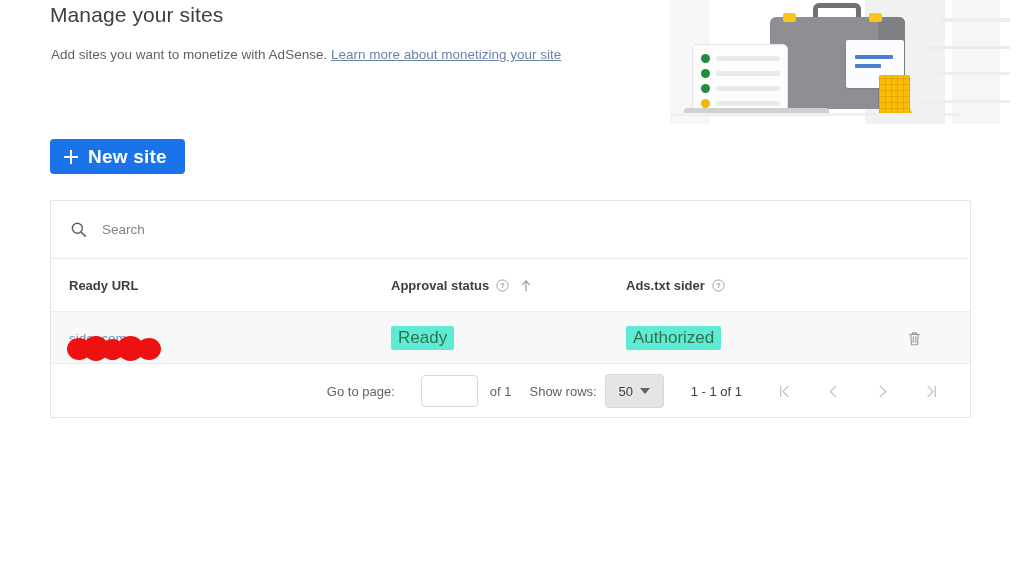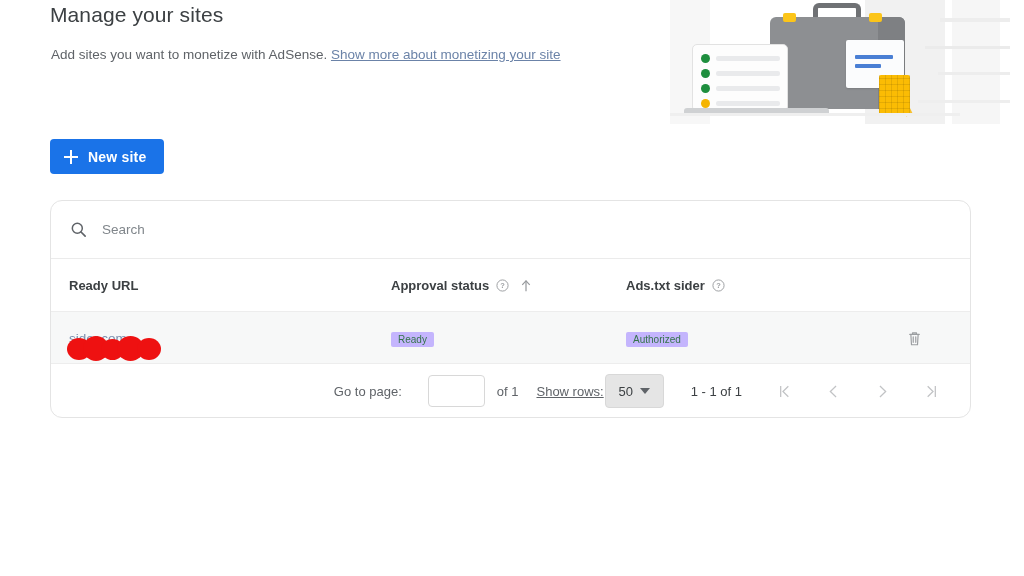--- a/index.html
+++ b/index.html
@@ -94,34 +94,34 @@
     color:#6b83a8; text-decoration:underline; cursor:pointer;
   }
 
   
   .new-site-btn {
     position:absolute; left:50px; top:139px;
     height:35px; padding:0 18px 0 14px;
     display:flex; align-items:center; gap:10px;
     background:#1a73e8; color:#fff; border:none; border-radius:4px;
     font-family:"Liberation Sans", sans-serif;
-    font-size:14px; font-weight:700; letter-spacing:.2px;
+    font-size:19px; font-weight:700; letter-spacing:.2px;
     cursor:pointer;
   }
   .plus-icon { display:inline-block; width:14px; height:14px; position:relative; }
   .plus-icon::before, .plus-icon::after {
     content:""; position:absolute; background:#fff;
   }
   .plus-icon::before { left:0; top:6px; width:14px; height:2px; }
   .plus-icon::after  { top:0; left:6px; width:2px; height:14px; }
 
   
   .card {
     position:absolute; left:50px; top:200px; width:921px; height:218px;
-    background:#fff; border:1px solid #e4e4e4; border-radius:12px;
+    background:#fff; border:1px solid #e4e4e4; border-radius:2px;
   }
 
   .search-row {
     height:58px; display:flex; align-items:center; padding:0 0 0 18px;
     border-bottom:1px solid #ebebeb;
   }
   .search-icon { width:19px; height:19px; flex:none; margin-right:14px; }
   .search-placeholder { font-size:13.5px; color:#80868b; }
 
   .thead {
@@ -152,39 +152,39 @@
   .rd1 { left:0px;  top:2px;  width:24px; height:22px; }
   .rd2 { left:16px; top:0px;  width:26px; height:25px; }
   .rd3 { left:34px; top:3px;  width:23px; height:21px; }
   .rd4 { left:50px; top:0px;  width:27px; height:25px; }
   .rd5 { left:70px; top:2px;  width:24px; height:22px; }
 
   .td-appr { width:235px; }
   .td-ads  { width:250px; }
   .badge {
     display:inline-block; padding:2px 7px; border-radius:2px;
-    background:#c4b5fd; color:#34734a; font-size:10px;
+    background:#5eead4; color:#34734a; font-size:17px;
   }
   .td-action { flex:1; display:flex; justify-content:flex-start; padding-left:29px; }
   .trash-icon { width:19px; height:20px; opacity:.6; cursor:pointer; }
 
   
   .pager {
     height:54px; display:flex; align-items:center;
     font-size:13px; color:#5f6368;
   }
   .pager-left { margin-left:auto; display:flex; align-items:center; }
   .pg-label { margin-right:26px; }
   .page-input {
     width:57px; height:32px; border:1px solid #d8d8d8; border-radius:4px;
     background:#fff; font-family:"Liberation Sans", sans-serif; font-size:13px;
     color:#3c4043; text-align:center; outline:none;
   }
   .of-text { margin:0 18px 0 12px; }
-  .rows-label { margin-right:1px;text-decoration:underline; }
+  .rows-label { margin-right:8px; }
   .rows-select {
     width:59px; height:34px; border:1px solid #d8d8d8; border-radius:4px;
     background:#e5e5e5; display:flex; align-items:center; justify-content:center;
     gap:7px; font-size:13px; color:#3c4043; cursor:pointer;
   }
   .caret { width:0;height:0;border-left:5px solid transparent;border-right:5px solid transparent;border-top:6px solid #5f6368; }
   .range-text { margin-left:27px; color:#3c4043; }
   .nav-btns { display:flex; align-items:center; margin-left:18px; margin-right:14px; }
   .nav-btn {
     width:49px; height:34px; display:flex; align-items:center; justify-content:center;
@@ -230,21 +230,21 @@
     </div>
     <div class="art-pencil"></div>
     <div class="art-coins"></div>
     <div class="art-ground"></div>
   </div>
 
   <h1 class="page-title">Manage your sites</h1>
 
   <div class="subtitle">
     <span>Add sites you want to monetize with AdSense.</span>
-    <a class="subtitle-link">Show more about monetizing your site</a>
+    <a class="subtitle-link">Learn more about monetizing your site</a>
   </div>
 
   <button class="new-site-btn">
     <span class="plus-icon"></span>
     <span>New site</span>
   </button>
 
   <div class="card">
 
     <div class="search-row">

